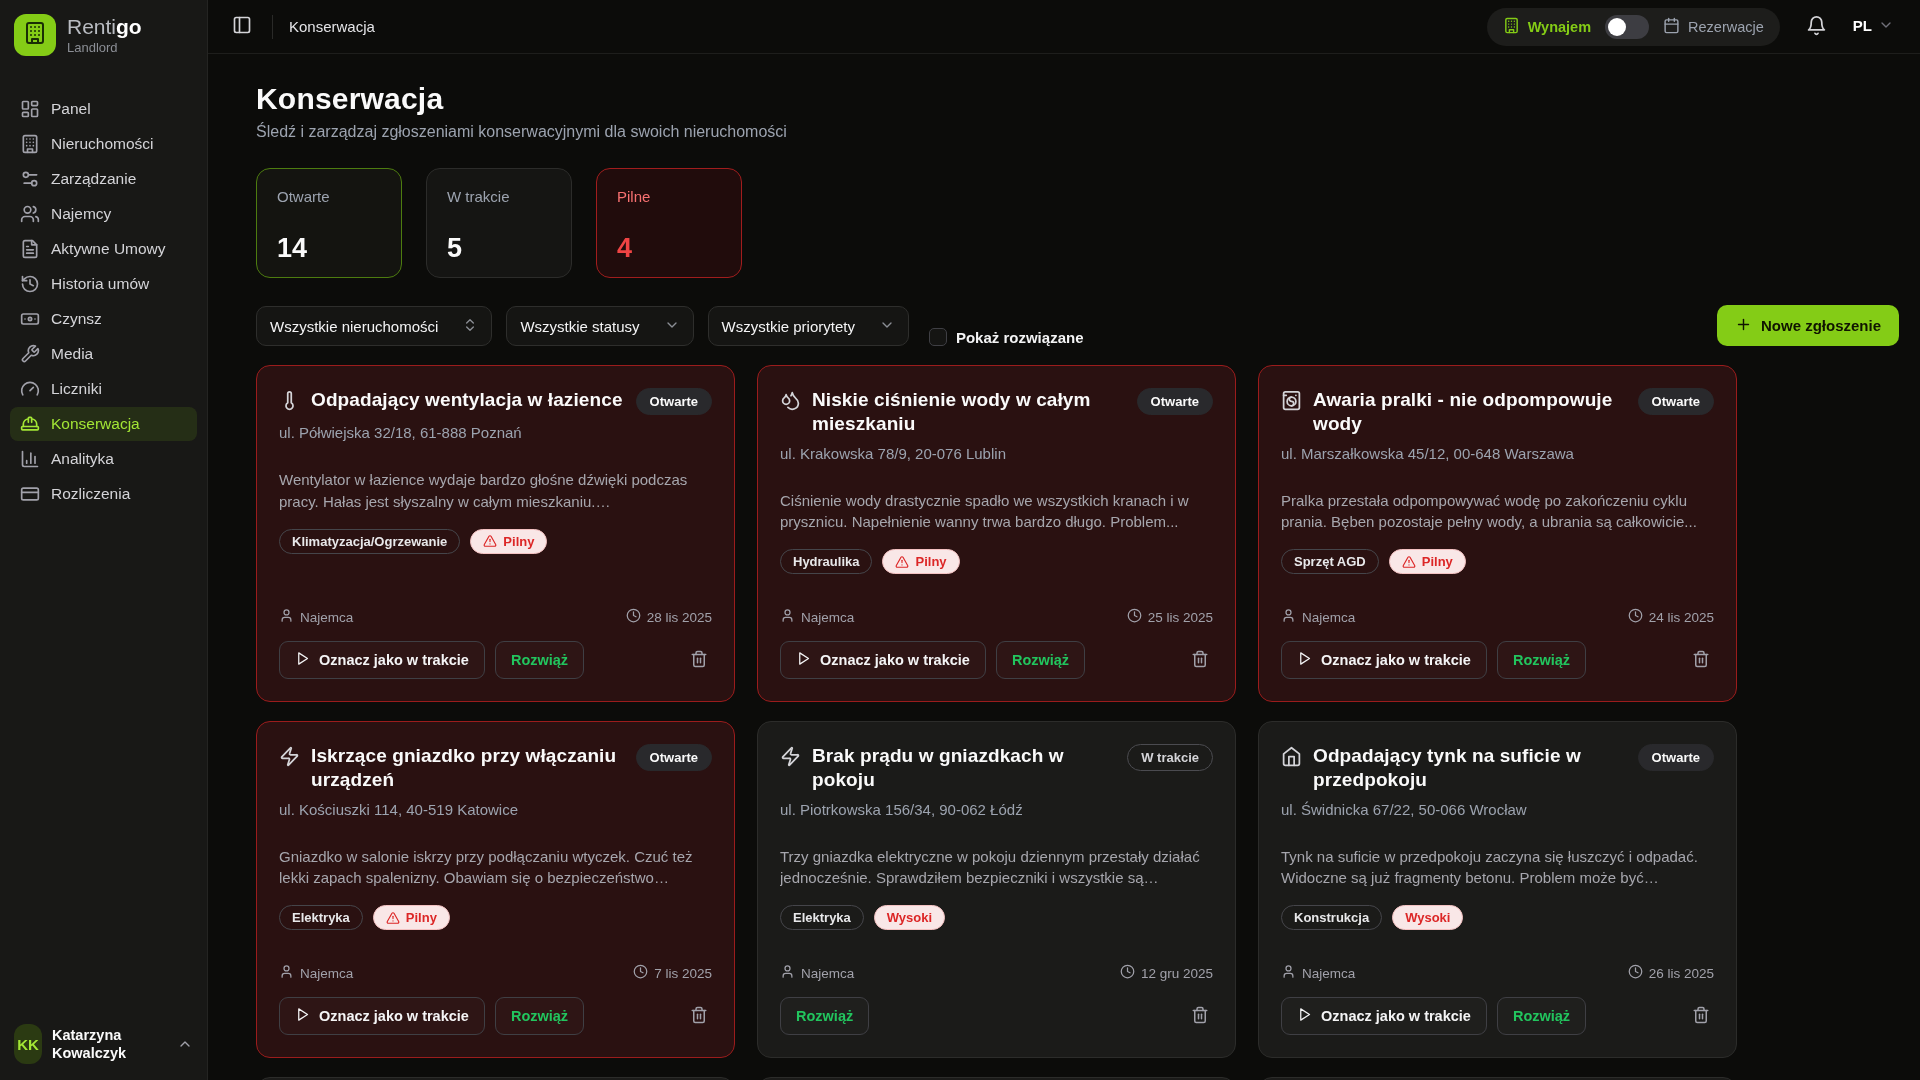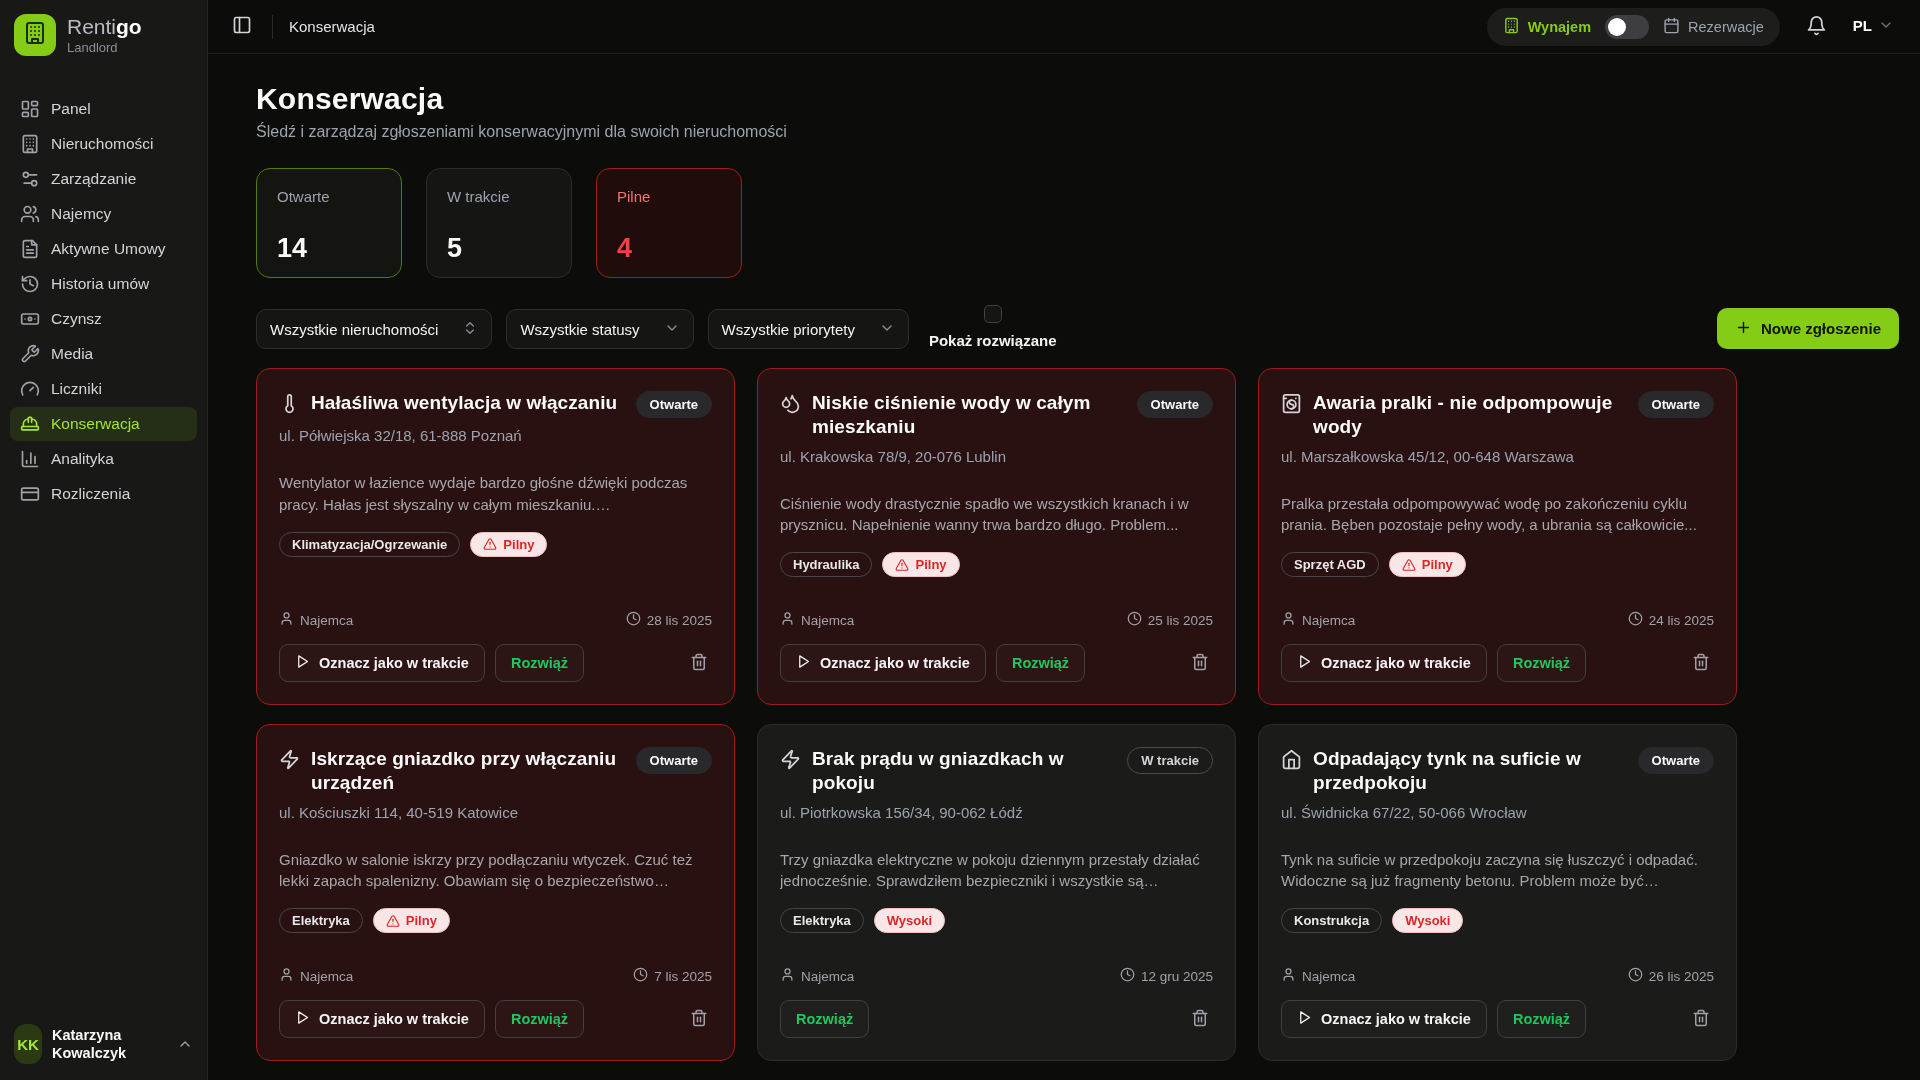--- a/index.html
+++ b/index.html
@@ -65,21 +65,21 @@
   .stat-value { margin-top:28px; font-size:27px; font-weight:700; }
   .stat.open { border-color:#4d7c0f; background:#141410; }
   .stat.urgent { border-color:#a11d1d; background:#210c0c; }
   .stat.urgent .stat-label { color:#f87171; }
   .stat.urgent .stat-value { color:#ef4444; }
 
   .filter-row { display:flex; align-items:flex-end; margin-top:27px; gap:14px; }
   .select { height:40px; background:#151513; border:1px solid #2e2e2c; border-radius:10px;
     display:flex; align-items:center; gap:24px; padding:0 13px; font-size:15px; color:#f4f4f5; cursor:pointer; }
   .select svg { width:16px; height:16px; color:#8b8e95; }
-  .check-wrap { display:flex; align-items:center; gap:9px; margin-left:6px; cursor:pointer;flex-direction:column; }
+  .check-wrap { display:flex; align-items:center; gap:9px; margin-left:6px; cursor:pointer; }
   .checkbox { width:18px; height:18px; border-radius:5px; border:1px solid #3f3f44; background:#151513; }
   .check-label { font-size:15px; font-weight:700; color:#f4f4f5; }
   .btn-new { margin-left:auto; height:41px; background:var(--lime,#84cc16); color:#101400;
     border:none; border-radius:10px; padding:0 18px; font-size:15px; font-weight:700;
     display:flex; align-items:center; gap:9px; cursor:pointer; font-family:inherit; }
   .btn-new svg { width:17px; height:17px; }
 
   .grid { margin-top:19px; display:grid; grid-template-columns:repeat(3,479px); gap:19px 22px; }
   .card { height:337px; border-radius:14px; background:#1b1b19; border:1px solid #2c2c2a;
     padding:22px; display:flex; flex-direction:column; }
@@ -392,21 +392,21 @@
           <span>Nowe zgłoszenie</span>
         </button>
       </div>
 
       <div class="grid">
           <article class="card urgent">
     <div class="card-head">
       <span class="card-icon"><svg viewBox="0 0 24 24" fill="none" stroke="currentColor" stroke-width="2" stroke-linecap="round" stroke-linejoin="round">
                   <path d="M14 4v10.54a4 4 0 1 1-4 0V4a2 2 0 0 1 4 0z"></path>
                 </svg></span>
-      <h3 class="card-title">Hałaśliwa wentylacja w włączaniu</h3>
+      <h3 class="card-title">Odpadający wentylacja w łazience</h3>
       <span class="badge">Otwarte</span>
     </div>
     <div class="card-address">ul. Półwiejska 32/18, 61-888 Poznań</div>
     <p class="card-desc">Wentylator w łazience wydaje bardzo głośne dźwięki podczas pracy. Hałas jest słyszalny w całym mieszkaniu. Prawdopodobni...</p>
     <div class="card-tags">
       <span class="tag">Klimatyzacja/Ogrzewanie</span>
       <span class="tag tag-priority">
         <span class="warn-ic">
                   <svg viewBox="0 0 24 24" fill="none" stroke="currentColor" stroke-width="2" stroke-linecap="round" stroke-linejoin="round">
                     <path d="m21.73 18-8-14a2 2 0 0 0-3.48 0l-8 14A2 2 0 0 0 4 21h16a2 2 0 0 0 1.73-3z"></path>

